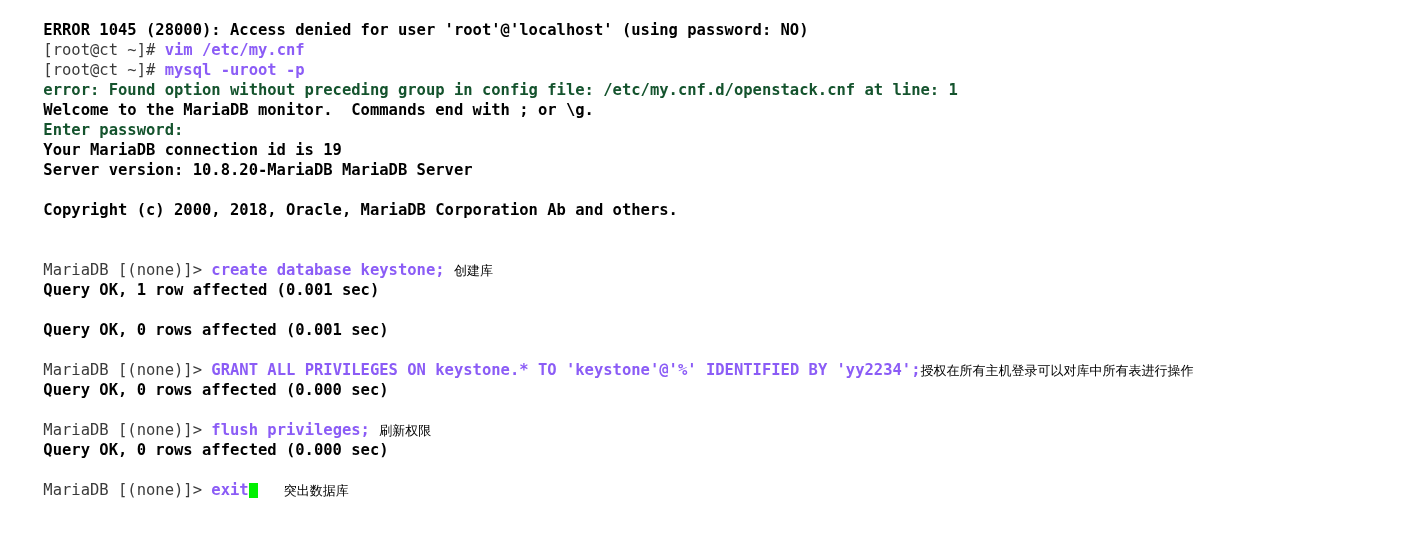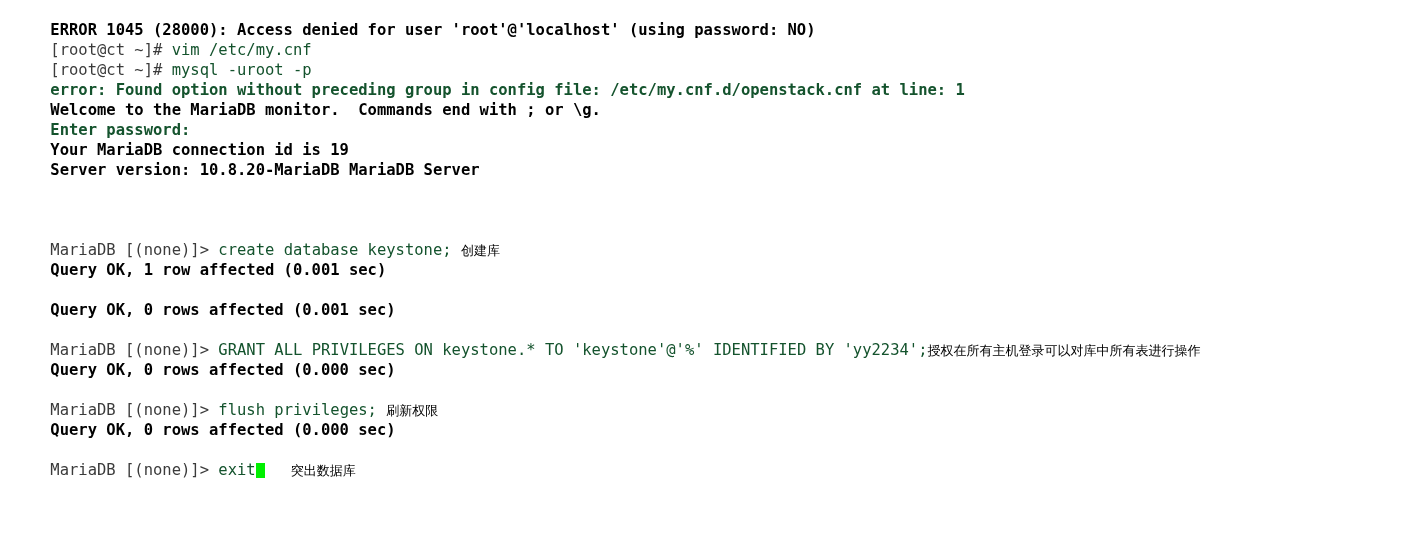--- a/index.html
+++ b/index.html
@@ -20,40 +20,40 @@
     background: #ffffff;
     padding: 0;
   }
   .line {
     position: relative;
     height: 20px;
     line-height: 20px;
     font-size: 15.5px;
     white-space: pre;
     letter-spacing: 0px;
-    padding-left: 13px;
+    padding-left: 6px;
   }
   
   .dim {
     color: #14532d;
     font-weight: 700;
   }
   
   .bold {
     color: #000000;
     font-weight: 700;
   }
   .prompt {
     color: #3b3b3b;
     font-weight: 400;
     text-align: center;
   }
   .cmd {
-    color: #14532d;
-    font-weight: 400;
+    color: #8b5cf6;
+    font-weight: 700;
   }
   .blank {
     height: 20px;
   }
   
   .note {
     font-family: "DejaVu Sans", "Liberation Sans", sans-serif;
     font-size: 13px;
     font-weight: 400;
     color: #000000;
@@ -100,20 +100,23 @@
   <div class="line bold">
     <span>Your MariaDB connection id is 19</span>
   </div>
 
   <div class="line bold">
     <span>Server version: 10.8.20-MariaDB MariaDB Server</span>
   </div>
 
   <div class="line blank"></div>
 
+  <div class="line bold">
+    <span>Copyright (c) 2000, 2018, Oracle, MariaDB Corporation Ab and others.</span>
+  </div>
 
   <div class="line blank"></div>
 
 
   <div class="line blank"></div>
 
   <div class="line">
     <span class="prompt">MariaDB [(none)]&gt; </span><span class="cmd">create database keystone; </span><span class="note">创建库</span>
   </div>
 

